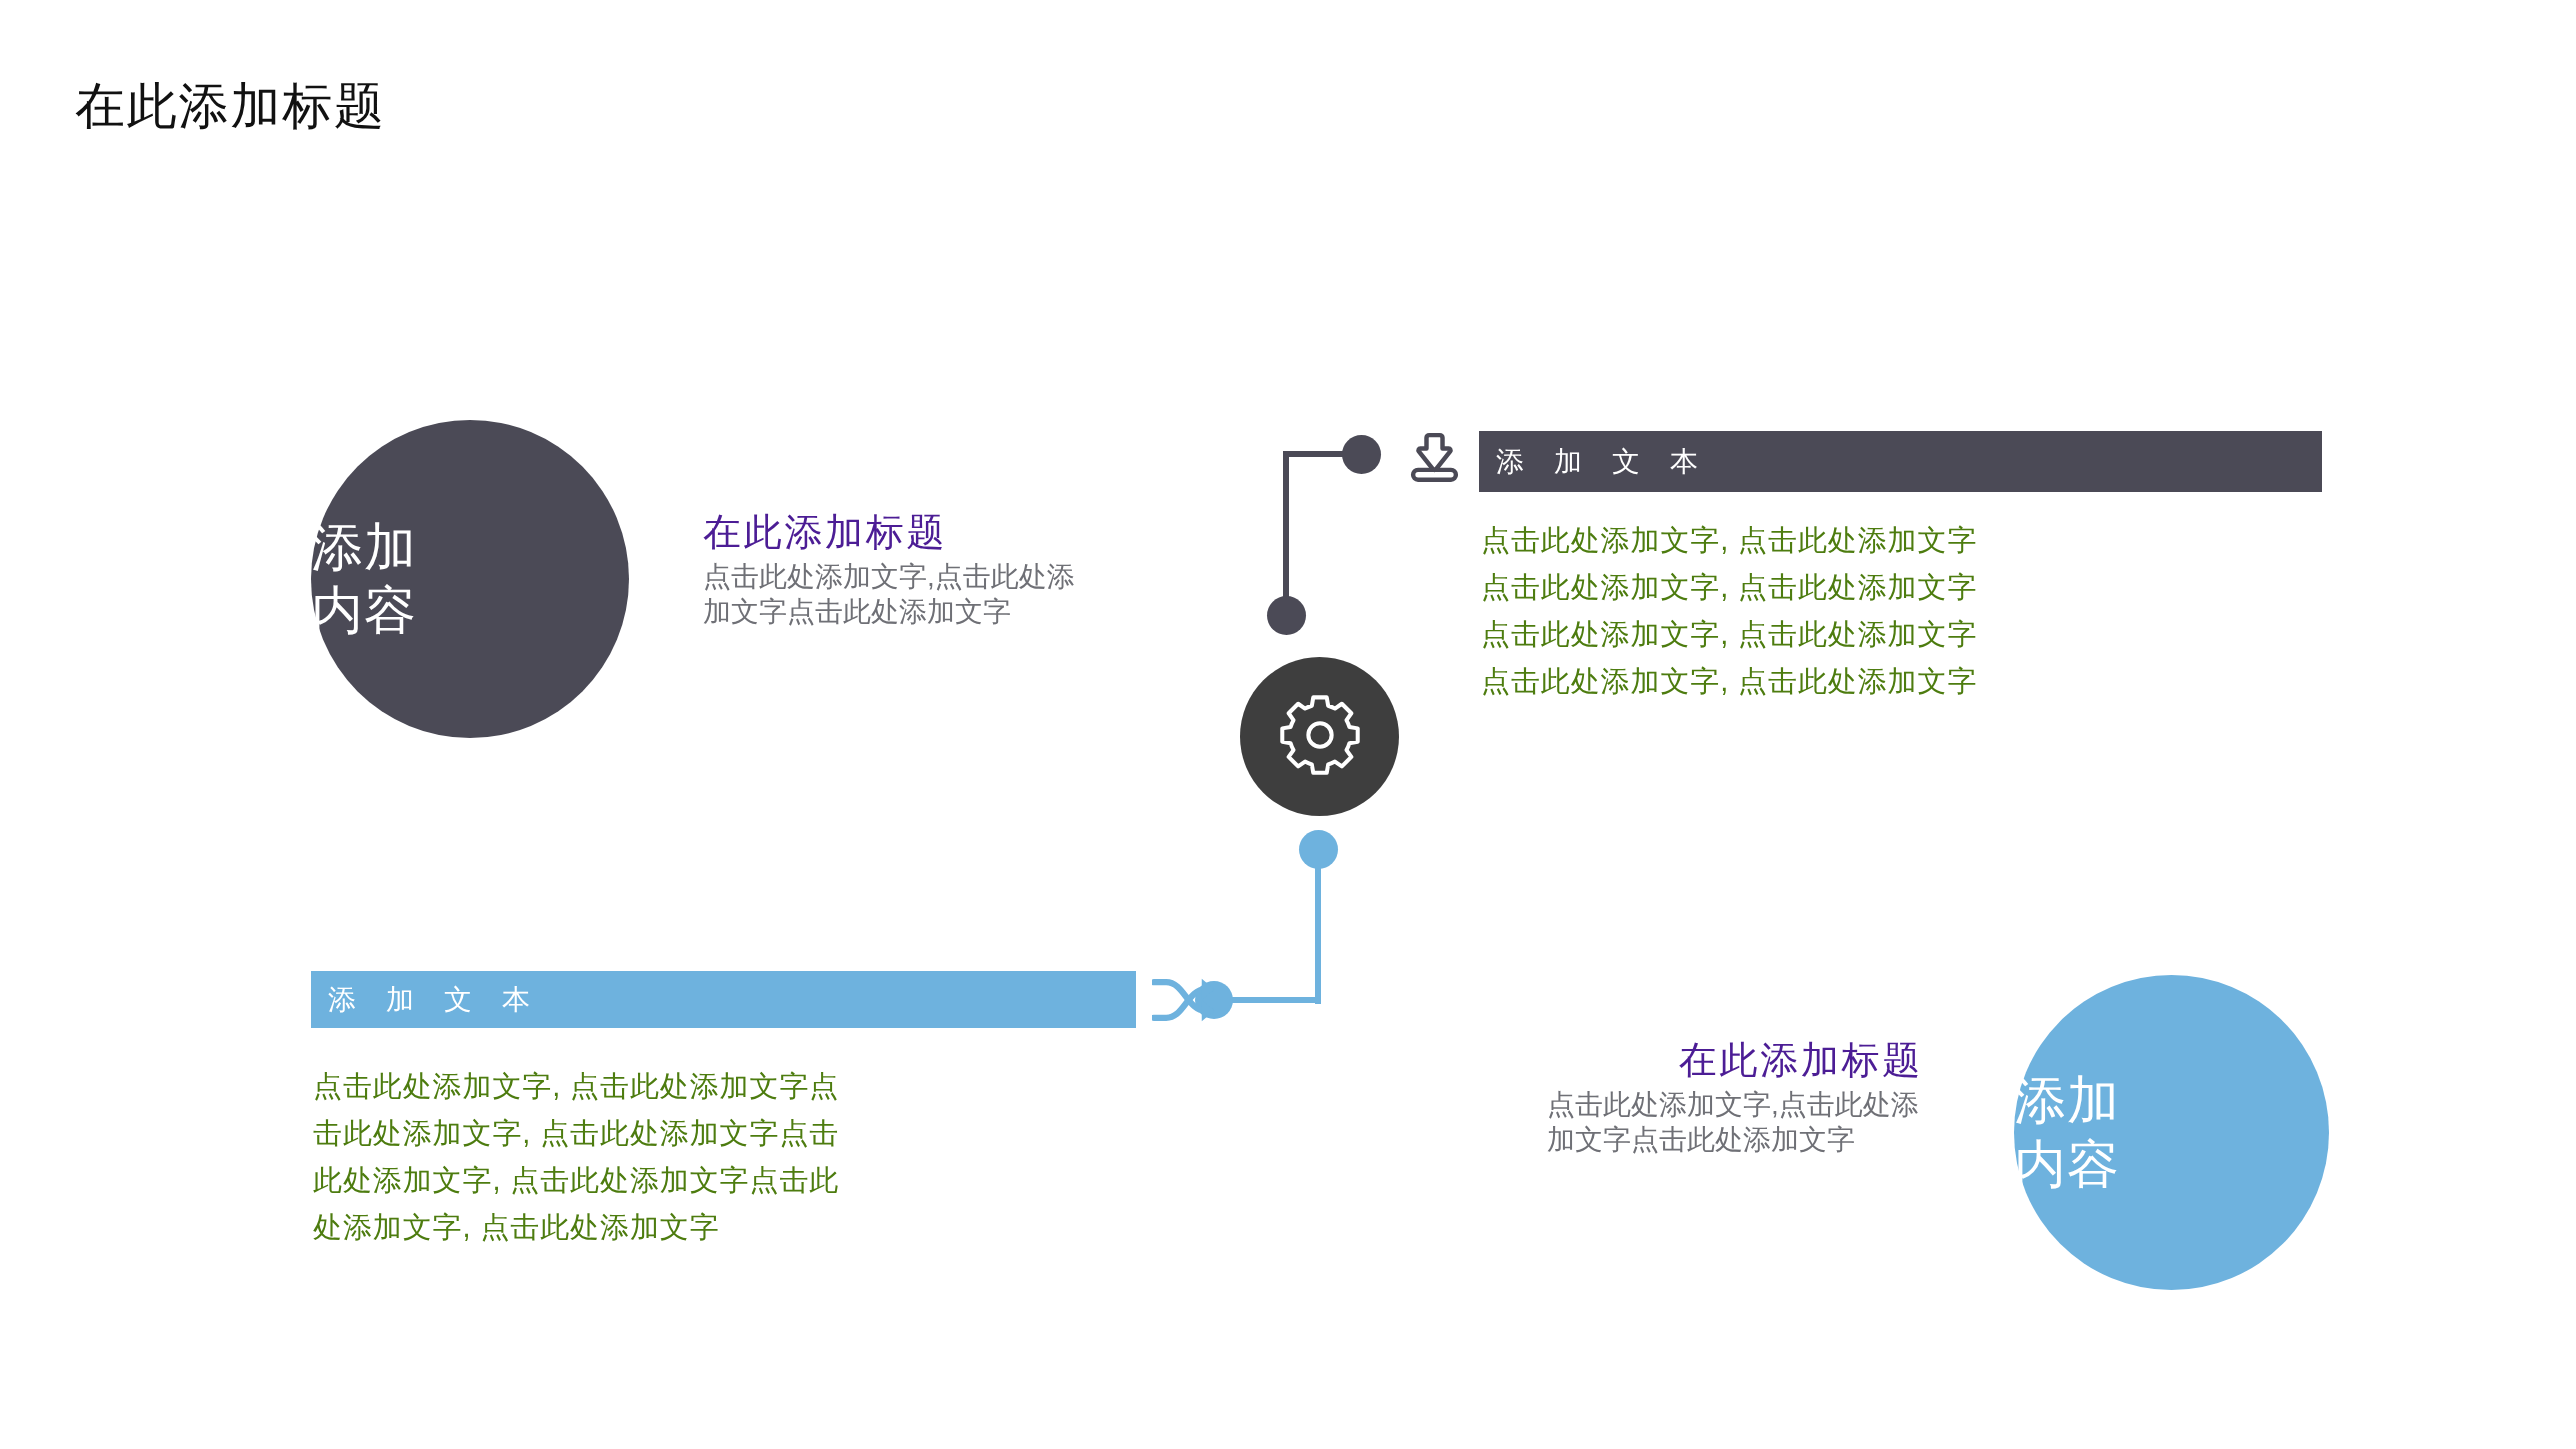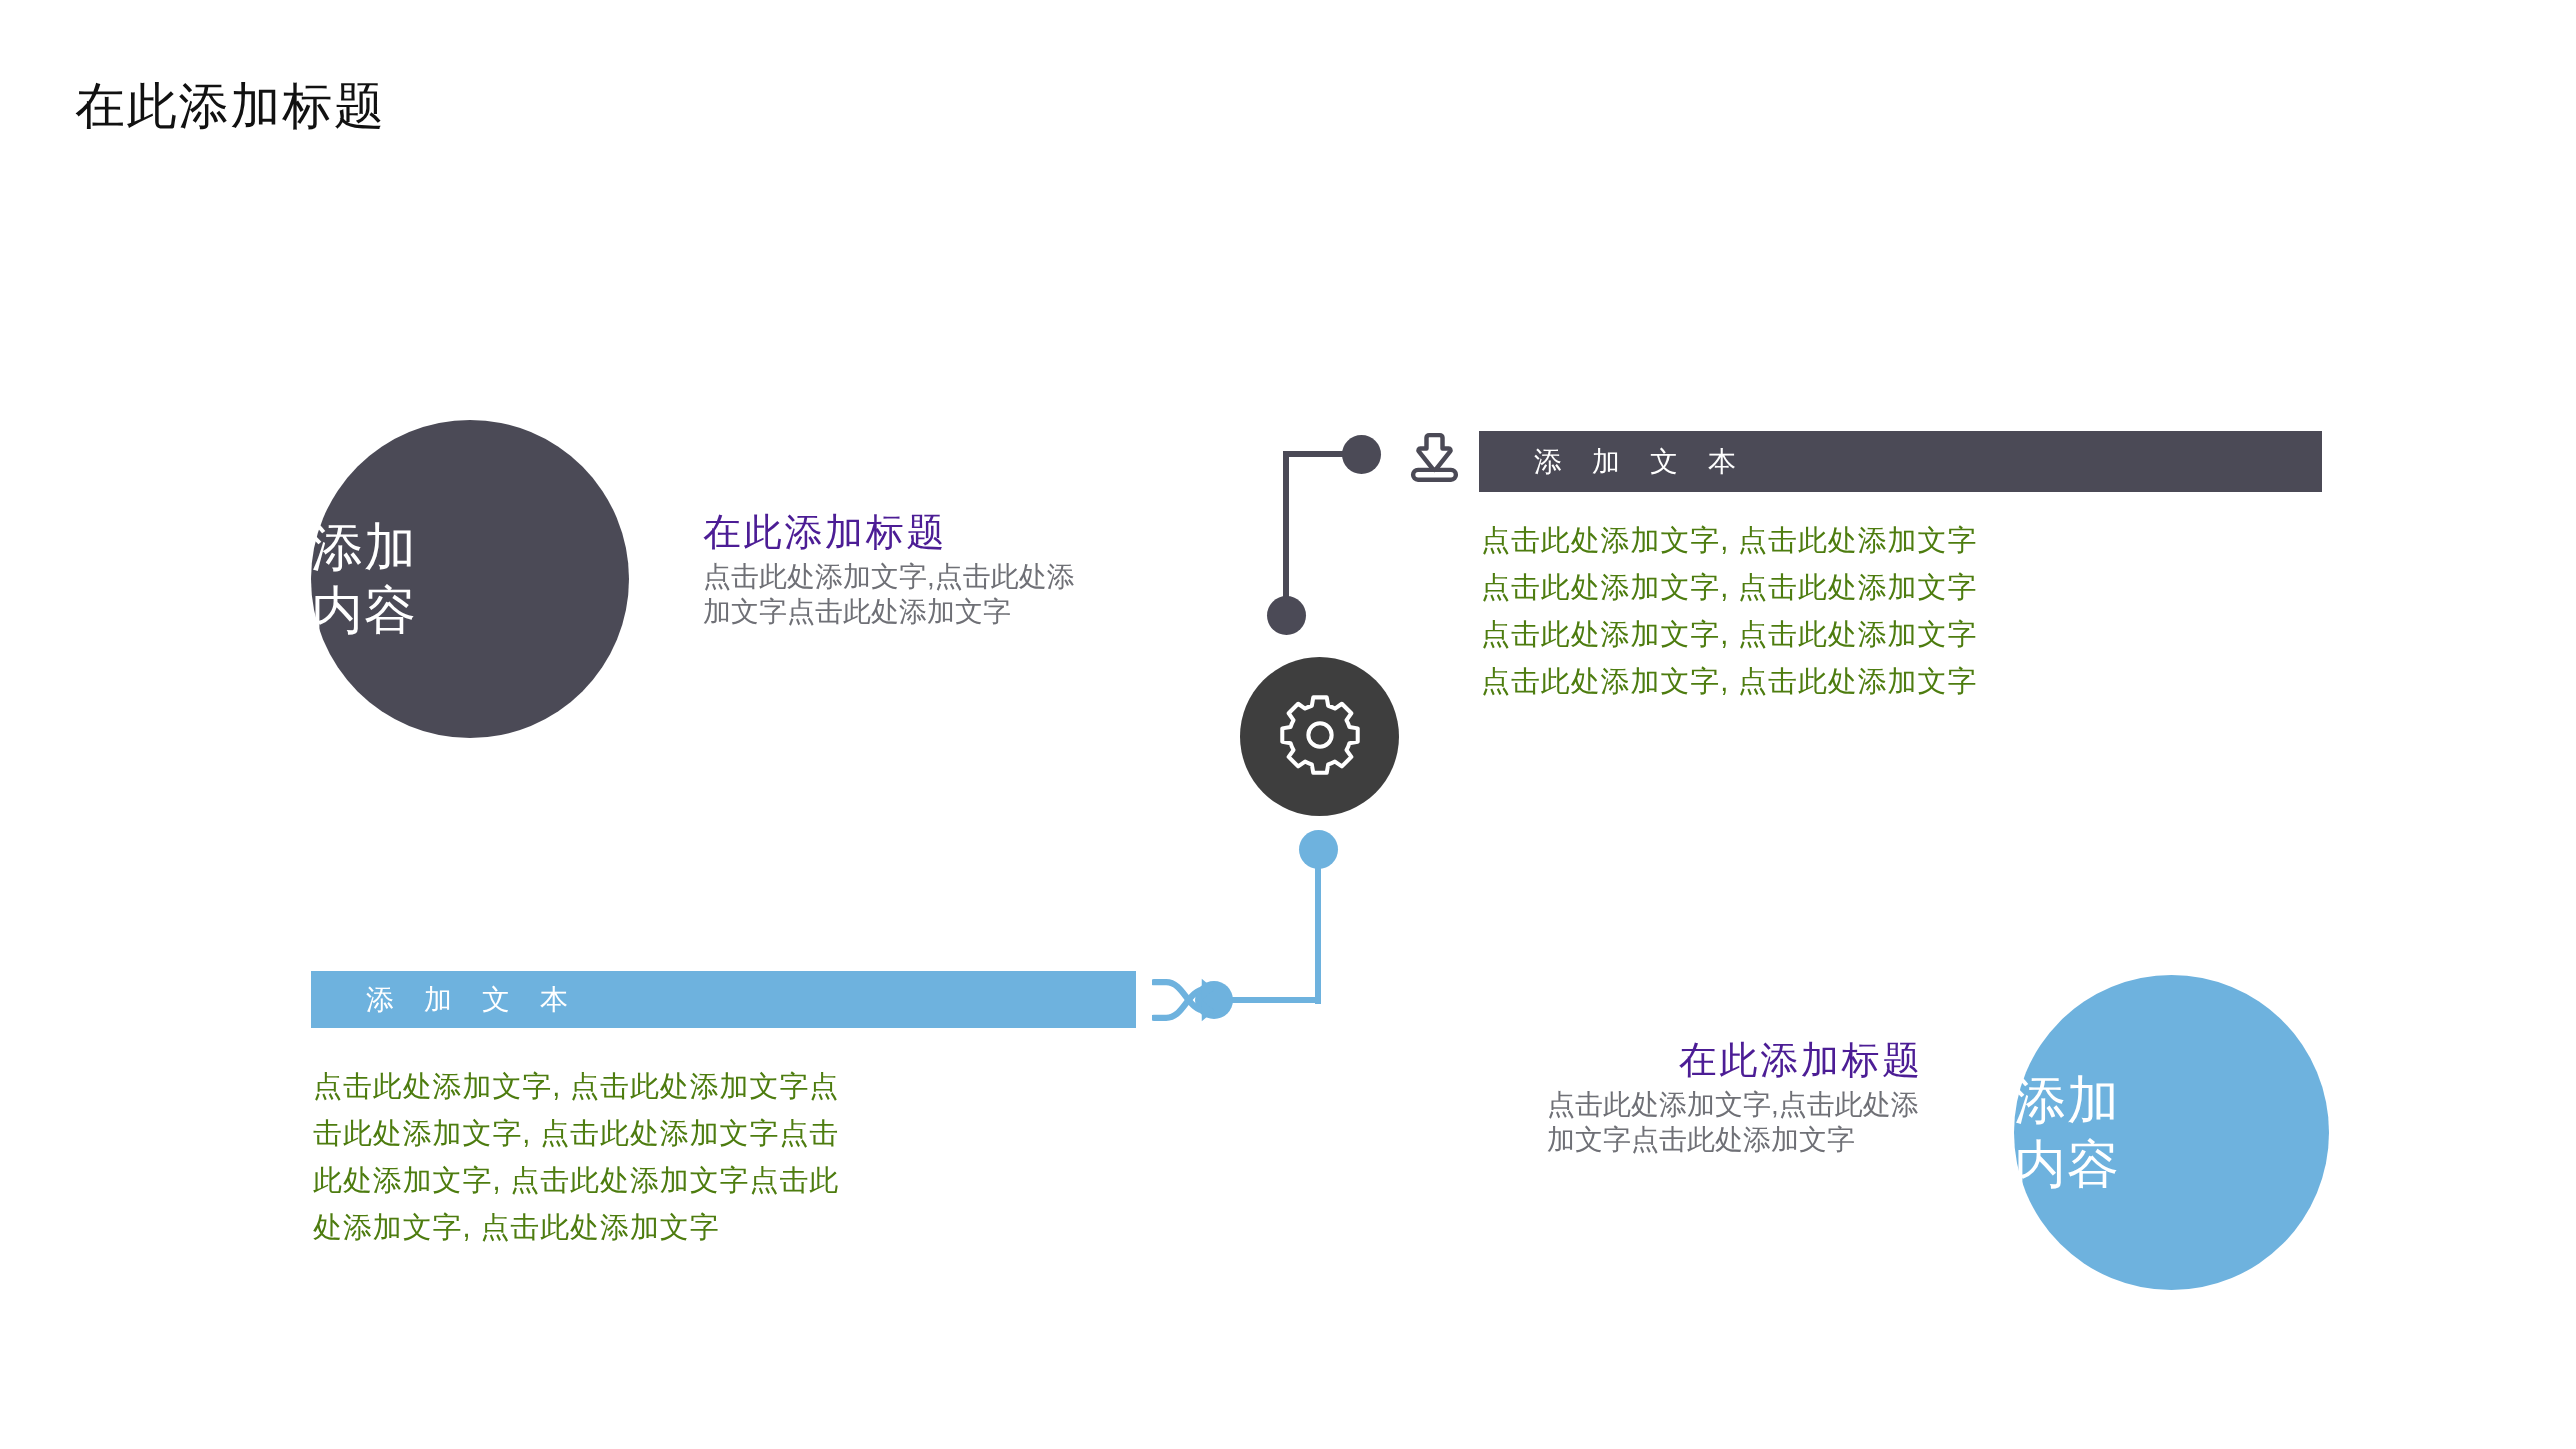--- a/index.html
+++ b/index.html
@@ -68,21 +68,21 @@
   .block-right .side-title{ text-align:right; }
 
   
   .banner{
     position:absolute;
     display:flex;
     align-items:center;
     color:#ffffff;
     font-size:28px;
     letter-spacing:30px;
-    padding-left:55px;
+    padding-left:17px;
     box-sizing:border-box;
   }
   .banner-dark{
     left:1479px; top:431px;
     width:843px; height:61px;
     background:#4b4a56;
   }
   .banner-blue{
     left:311px; top:971px;
     width:825px; height:57px;

